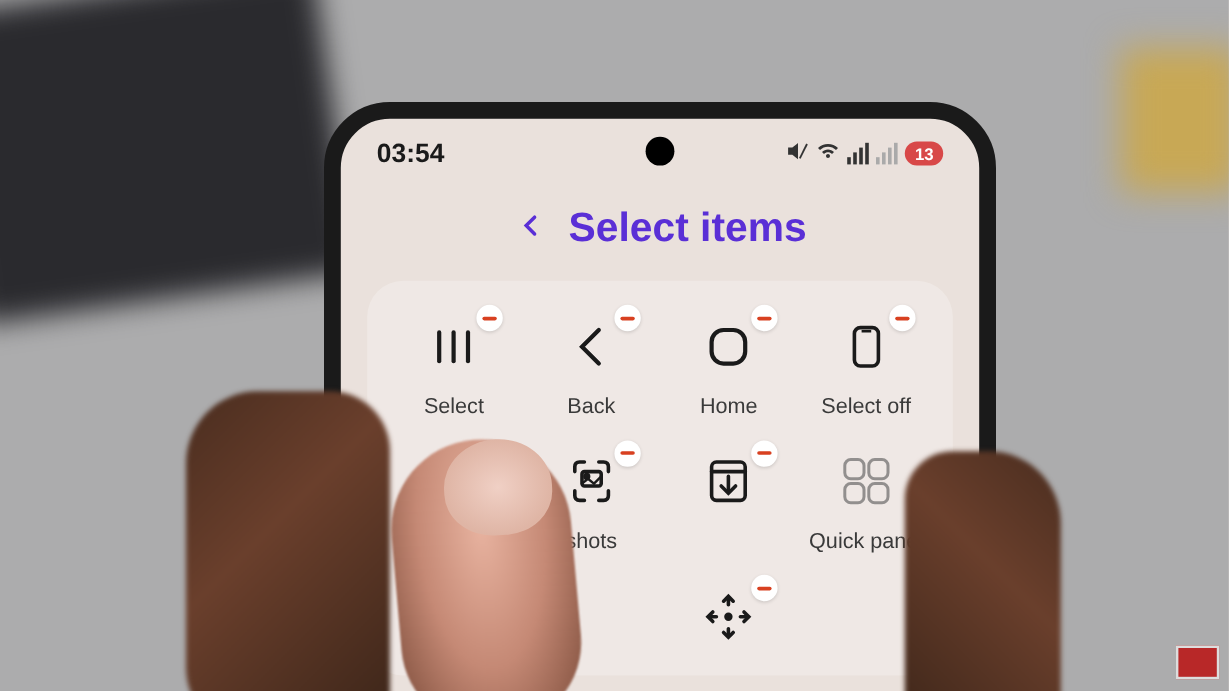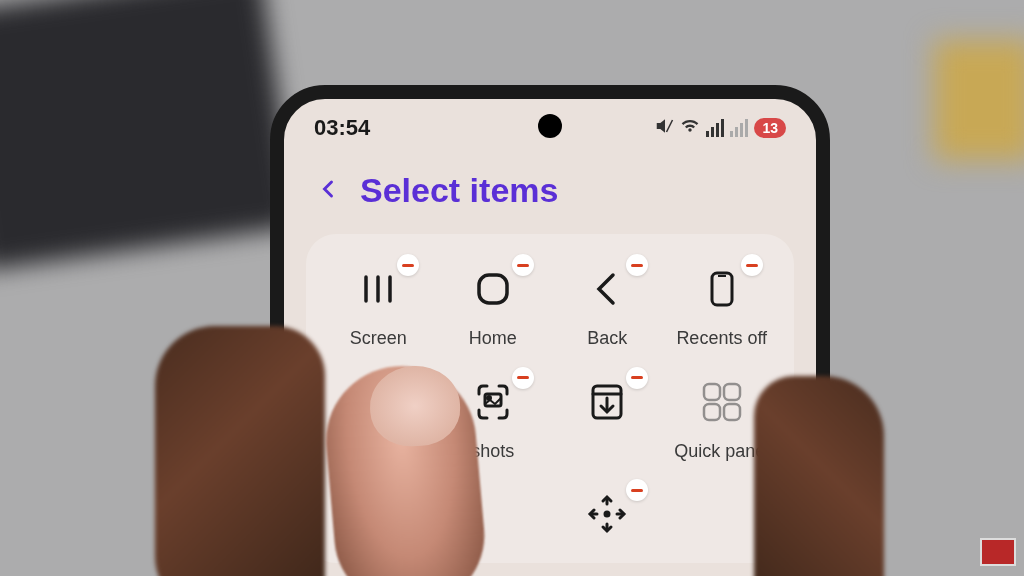--- a/index.html
+++ b/index.html
@@ -146,20 +146,21 @@
       font-size: 14px;
       font-weight: 600;
     }
     
     
     .page-header {
       display: flex;
       align-items: center;
       gap: 18px;
       padding: 22px 30px 24px 30px;
+      justify-content: center;
     }
     
     .back-chevron svg {
       width: 28px;
       height: 28px;
     }
     
     .page-title {
       font-size: 34px;
       font-weight: 700;
@@ -334,58 +335,58 @@
         <div class="icon-box">
           <span>
             <svg width="44" height="44" viewBox="0 0 44 44" stroke="#1a1a1a" stroke-width="3.5" stroke-linecap="round">
               <line x1="10" y1="10" x2="10" y2="34"></line>
               <line x1="22" y1="10" x2="22" y2="34"></line>
               <line x1="34" y1="10" x2="34" y2="34"></line>
             </svg>
           </span>
           <span class="remove-badge"></span>
         </div>
-        <span class="item-label">Screen</span>
+        <span class="item-label">Select</span>
+      </div>
+
+      <div class="grid-item">
+        <div class="icon-box">
+          <span>
+            <svg width="44" height="44" viewBox="0 0 44 44" fill="none" stroke="#1a1a1a" stroke-width="3.5" stroke-linecap="round">
+              <polyline points="28 8 14 22 28 36"></polyline>
+            </svg>
+          </span>
+          <span class="remove-badge"></span>
+        </div>
+        <span class="item-label">Back</span>
       </div>
 
       <div class="grid-item">
         <div class="icon-box">
           <span>
             <svg width="44" height="44" viewBox="0 0 44 44" fill="none" stroke="#1a1a1a" stroke-width="3.5">
               <rect x="8" y="8" width="28" height="28" rx="10"></rect>
             </svg>
           </span>
           <span class="remove-badge"></span>
         </div>
         <span class="item-label">Home</span>
-      </div>
-
-      <div class="grid-item">
-        <div class="icon-box">
-          <span>
-            <svg width="44" height="44" viewBox="0 0 44 44" fill="none" stroke="#1a1a1a" stroke-width="3.5" stroke-linecap="round">
-              <polyline points="28 8 14 22 28 36"></polyline>
-            </svg>
-          </span>
-          <span class="remove-badge"></span>
-        </div>
-        <span class="item-label">Back</span>
       </div>
 
       <div class="grid-item">
         <div class="icon-box">
           <span>
             <svg width="44" height="44" viewBox="0 0 44 44" fill="none" stroke="#1a1a1a" stroke-width="3">
               <rect x="12" y="6" width="20" height="32" rx="5"></rect>
               <line x1="18" y1="9" x2="26" y2="9" stroke-width="2"></line>
             </svg>
           </span>
           <span class="remove-badge"></span>
         </div>
-        <span class="item-label">Recents off</span>
+        <span class="item-label">Select off</span>
       </div>
 
       <div class="grid-item">
         <div class="icon-box">
           <span>
             <svg width="44" height="44" viewBox="0 0 44 44" fill="#1a1a1a">
               <path d="M10 16v12h8l10 8V8L18 16h-8z"></path>
             </svg>
           </span>
           <span class="remove-badge"></span>

